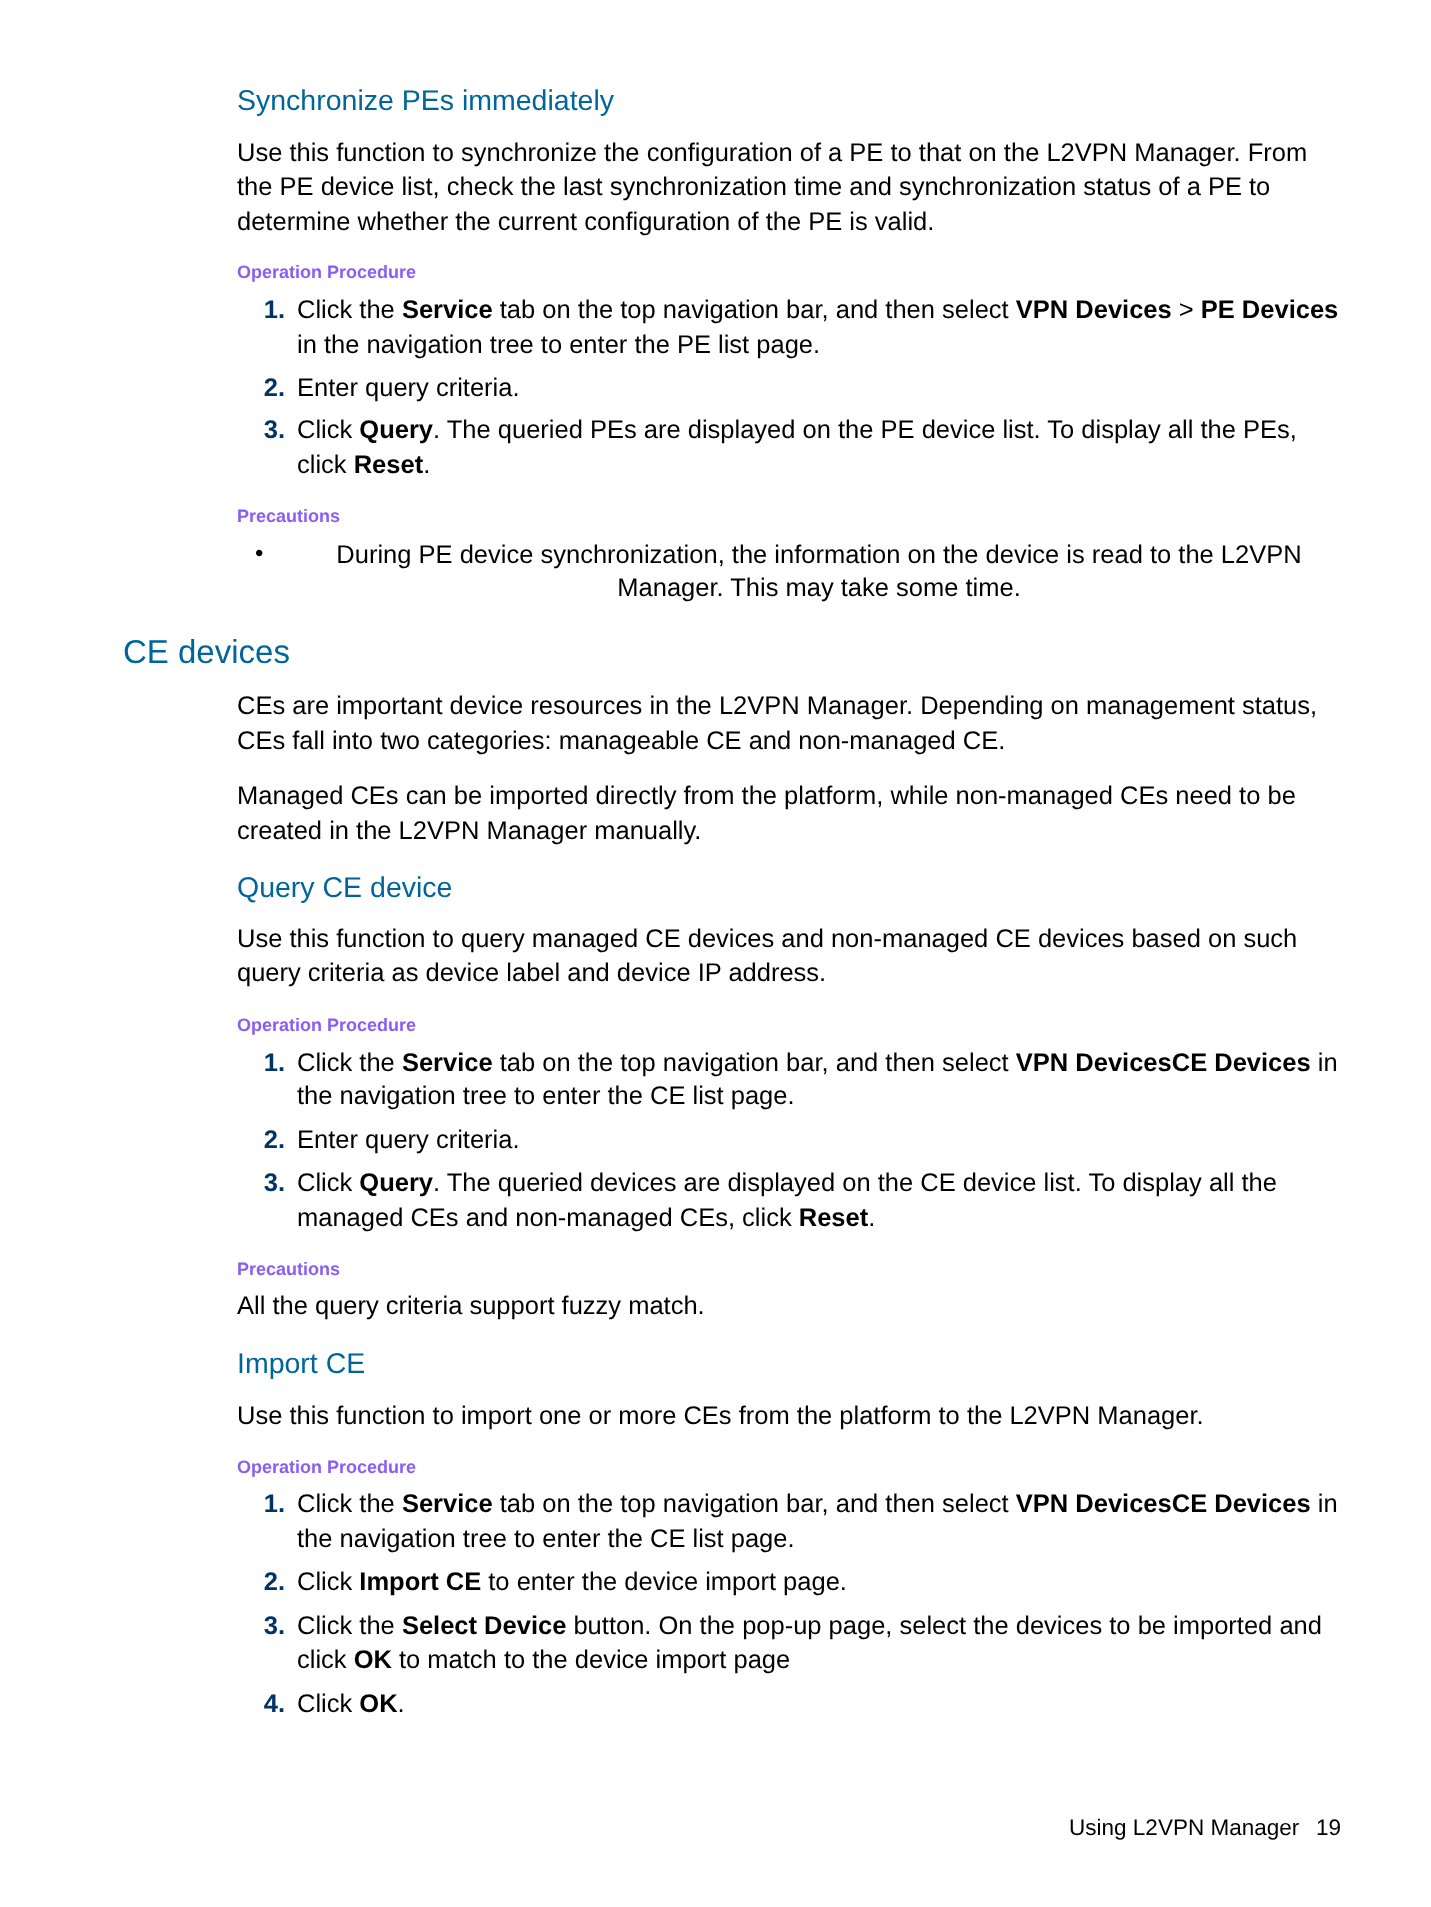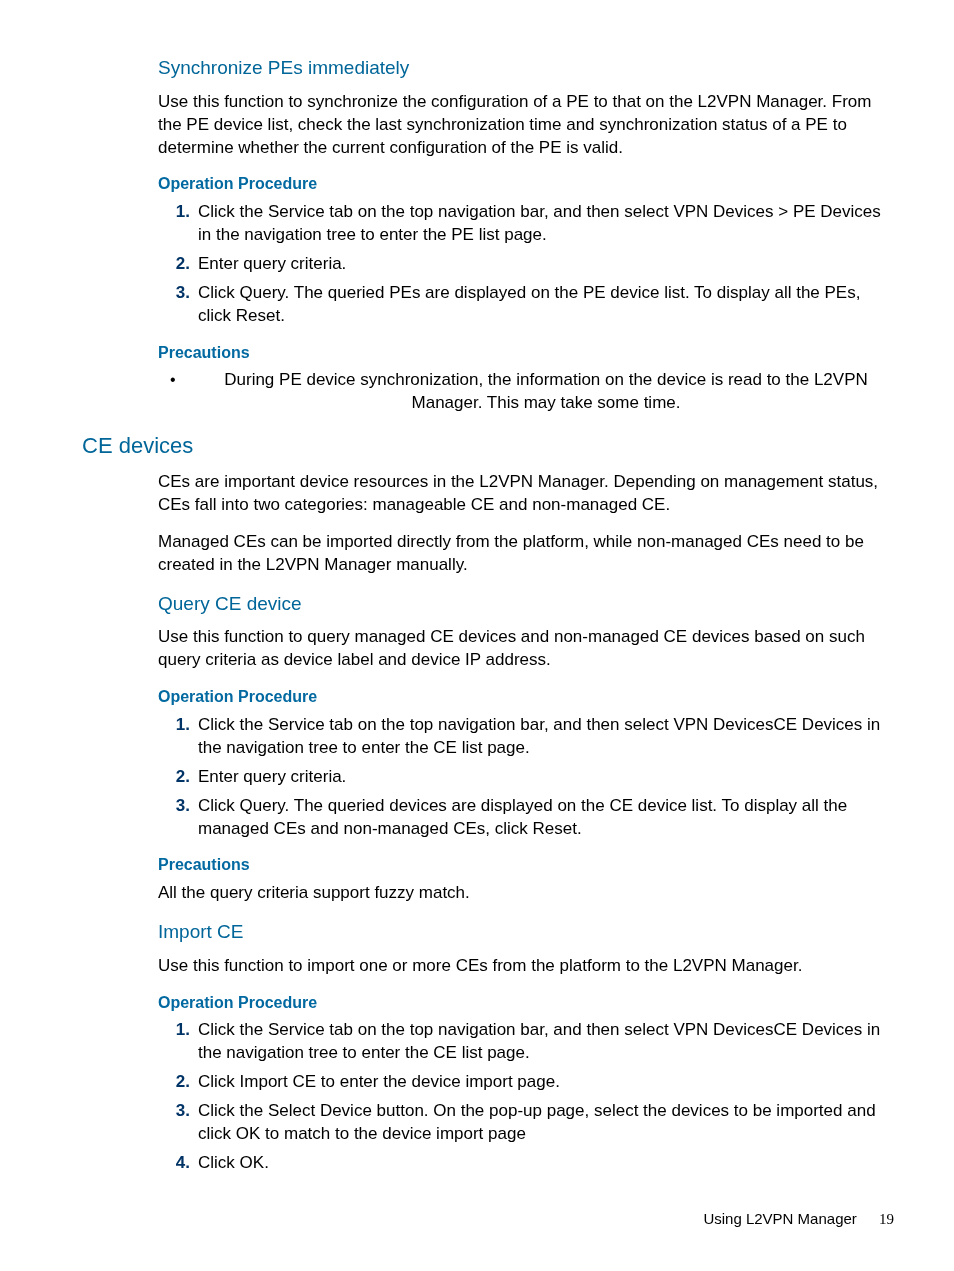--- a/index.html
+++ b/index.html
@@ -28,23 +28,23 @@
   .h2 {
     color: #006699;
     font-size: 22px;
     font-weight: 400;
     margin: 16px 0 10px 0;
   }
   .body {
     margin: 0 0 14px 76px;
   }
   .subhead {
-    color: #0369a1;
+    color: #8b5cf6;
     font-weight: 700;
-    font-size: 16px;
+    font-size: 12px;
     margin: 14px 0 6px 76px;
   }
   ol.proc {
     margin: 0 0 0 76px;
     padding-left: 40px;
     list-style: none;
     counter-reset: step;
   }
   ol.proc > li {
     counter-increment: step;
@@ -71,28 +71,28 @@
     margin-bottom: 8px;
     text-align: center;
   }
   ul.bul > li::before {
     content: "•";
     position: absolute;
     left: -28px;
     color: #000000;
     font-size: 16px;
   }
-  .b { font-weight: 400; margin-top: 25px; }
+  .b { font-weight: 700; margin-top: 25px; }
   .footer {
     position: absolute;
     bottom: 42px;
     right: 60px;
     font-size: 15px;
   }
-  .footer .pn { margin-left: 18px; font-family: Liberation Serif, serif; }
+  .footer .pn { margin-left: 7px; }
 </style>
 </head>
 <body>
 
 <div class="page">
 
   <div class="h3">Synchronize PEs immediately</div>
   <div class="body">Use this function to synchronize the configuration of a PE to that on the L2VPN Manager. From the PE device list, check the last synchronization time and synchronization status of a PE to determine whether the current configuration of the PE is valid.</div>
 
   <div class="subhead">Operation Procedure</div>

